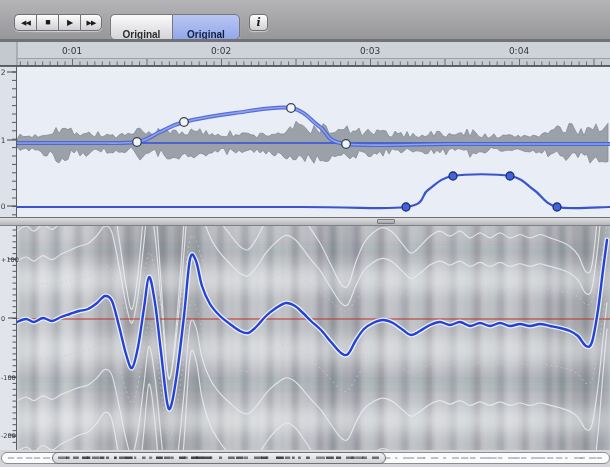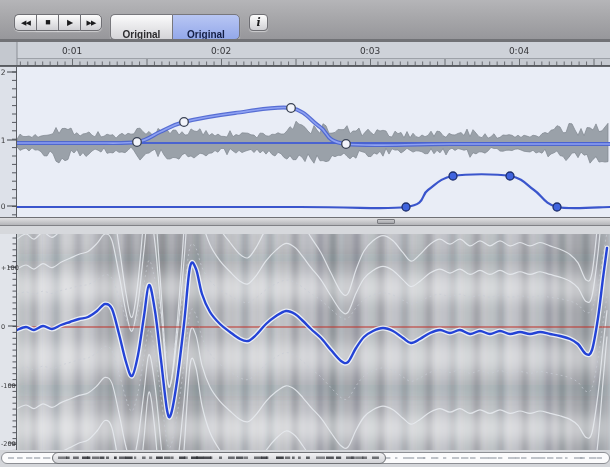--- a/index.html
+++ b/index.html
@@ -31,21 +31,21 @@
            font-size:11px;line-height:14px;color:#1b1b1d;text-align:center;padding:0;
            box-shadow:0 1px 1px rgba(255,255,255,.5);}
   
   .ruler{position:absolute;left:0;top:39px;width:610px;height:37px;}
   .upper{position:absolute;left:0;top:66px;width:610px;height:151px;}
   .divider{position:absolute;left:0;top:217px;width:610px;height:9px;
            background:linear-gradient(#e0e0e2,#b4b5b9);
            border-top:1px solid #6f7074;border-bottom:1px solid #808186;}
   .grip{position:absolute;left:377px;top:1px;width:18px;height:5px;border:1px solid #7b7c81;
         border-radius:1px;background:linear-gradient(#c8c8cb,#a5a6aa);}
-  .lower{position:absolute;left:0;top:234px;width:572px;height:224px;}
+  .lower{position:absolute;left:0;top:226px;width:572px;height:224px;}
   .bottom{position:absolute;left:0;top:450px;width:610px;height:17px;background:#d4d6da;}
   svg{display:block;}
 </style>
 </head>
 <body>
 
 <div class="app">
 
   <div class="toolbar">
     <div class="transport">

